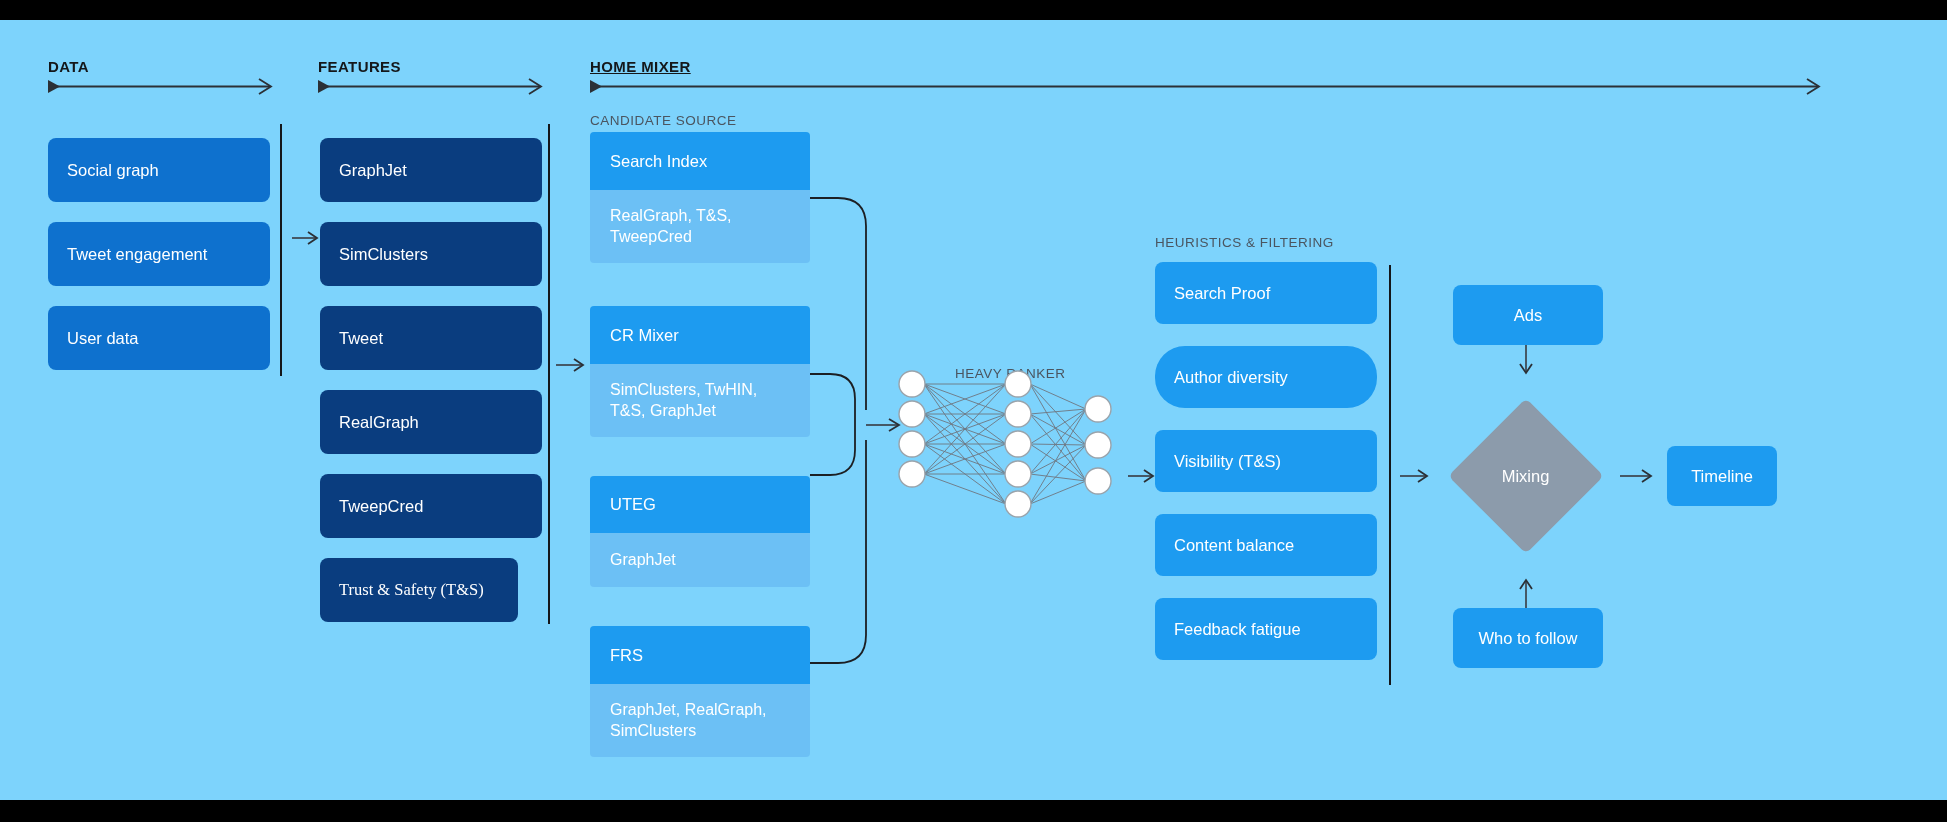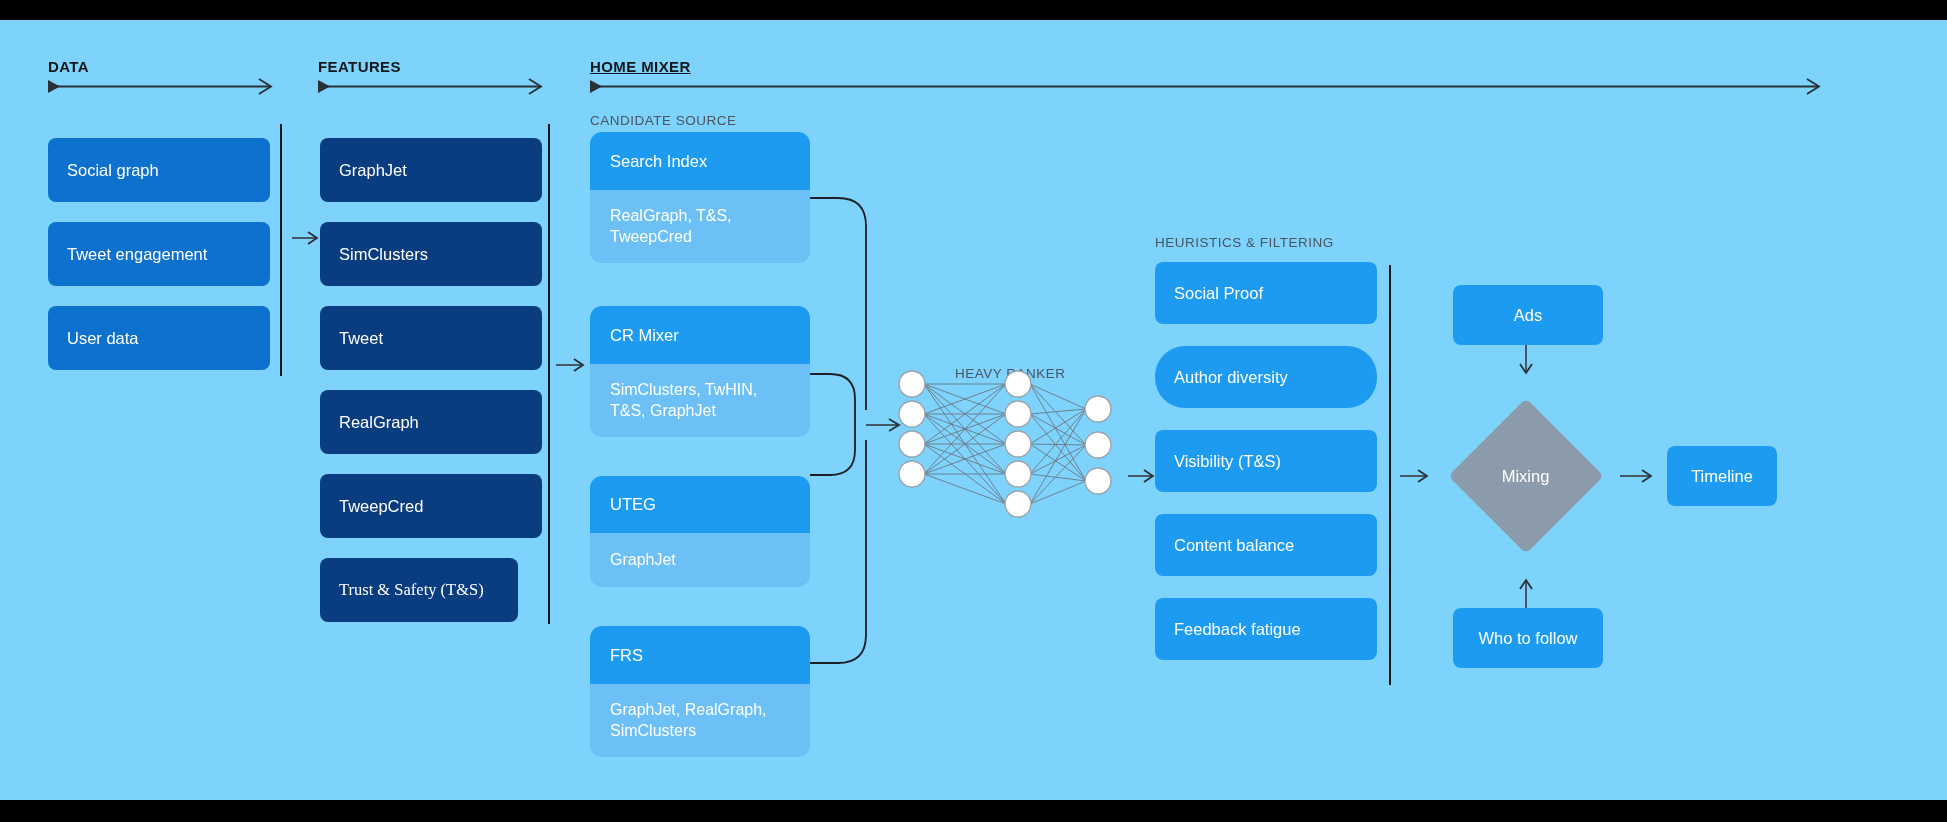--- a/index.html
+++ b/index.html
@@ -23,21 +23,21 @@
 
   .box{
     position:absolute;border-radius:8px;display:flex;align-items:center;
     box-sizing:border-box;padding:12px 19px;color:#fff;font-size:16.5px;
   }
   .box.data{background:#0e71ce;}
   .box.feature{background:#0a3d7f;}
   .box.heur{background:#1d9bf0;}
   .box.term{background:#1d9bf0;justify-content:center;padding:0;}
 
-  .csgroup{position:absolute;border-radius:12px;overflow:hidden;}
+  .csgroup{position:absolute;border-radius:4px;overflow:hidden;}
   .cs-head{
     background:#1d9bf0;color:#fff;font-size:16.5px;display:flex;align-items:center;
     padding:0 20px;box-sizing:border-box;
   }
   .cs-sub{
     background:#6cc0f5;color:#fff;font-size:16px;display:flex;align-items:center;
     padding:0 20px;box-sizing:border-box;line-height:1.28;
   }
 
   .diamond{
@@ -244,21 +244,21 @@
       <div class="cs-sub" style="height:54px;white-space:pre-line;">GraphJet</div>
     </div>
 
     <div class="csgroup" style="left:590px;top:606px;width:220px;height:131px;">
       <div class="cs-head" style="height:58px;">FRS</div>
       <div class="cs-sub" style="height:73px;white-space:pre-line;">GraphJet, RealGraph,
 SimClusters</div>
     </div>
 
     <div class="box heur" style="left:1155px;top:242px;width:222px;height:62px;">
-      <span>Social Proof</span>
+      <span>Search Proof</span>
     </div>
     <div class="box heur" style="left:1155px;top:326px;width:222px;height:62px;border-radius:30px;">
       <span>Author diversity</span>
     </div>
     <div class="box heur" style="left:1155px;top:410px;width:222px;height:62px;">
       <span>Visibility (T&amp;S)</span>
     </div>
     <div class="box heur" style="left:1155px;top:494px;width:222px;height:62px;">
       <span>Content balance</span>
     </div>

